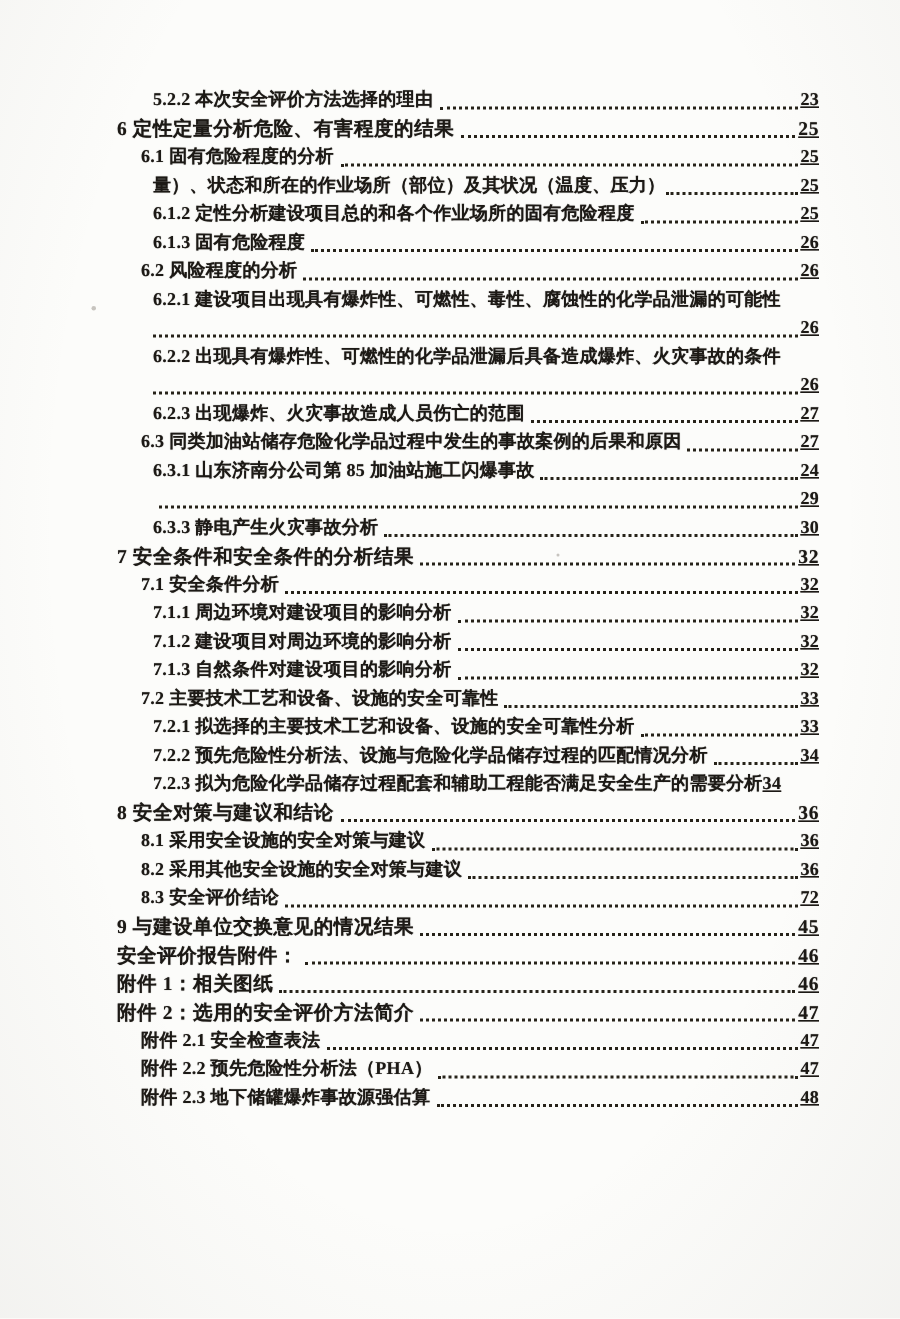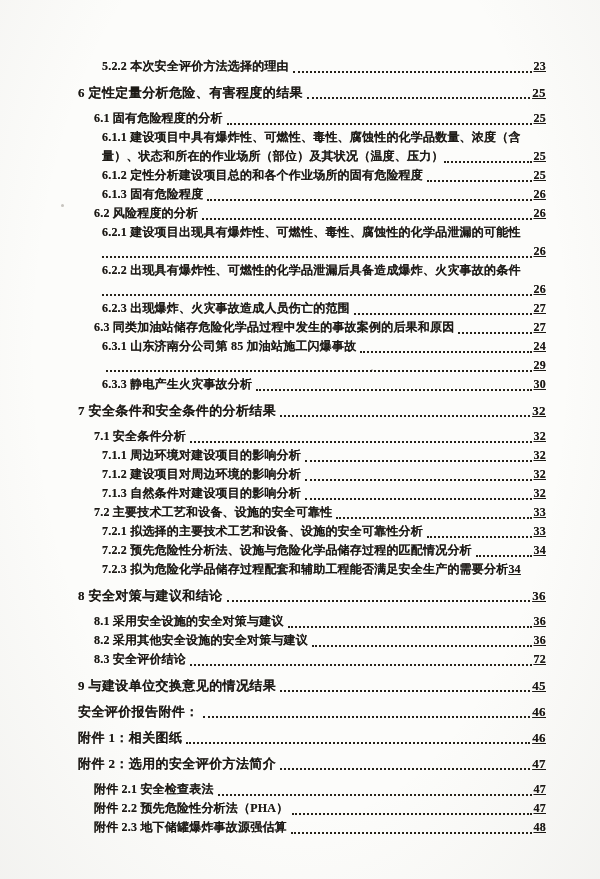--- a/index.html
+++ b/index.html
@@ -38,21 +38,21 @@
     flex: 1 1 auto;
     min-width: 6px;
     border-bottom: 2px dotted #262219;
     margin: 0 2px 3.5px 4px;
   }
   .row .page-num { flex: 0 0 auto; text-decoration: underline; }
   .row.cont .dots { margin-left: 0; }
   .row.lvl1 { font-size: 13px; letter-spacing: 0.4px; }
   .row.lvl2 { padding-left: 16px; }
   .row.lvl3 { padding-left: 24px; }
-  .row.gap  { margin-top: 7px; }
+  .row.gap  { }
 </style>
 </head>
 <body>
 
 <div class="paper">
   <span class="speck s1"></span>
   <span class="speck s2"></span>
   <div class="toc">
       <div class="row lvl3">
     <span class="label">5.2.2 本次安全评价方法选择的理由</span>
@@ -62,24 +62,20 @@
       <div class="row lvl1 gap">
     <span class="label">6 定性定量分析危险、有害程度的结果</span>
     <span class="dots"></span>
     <span class="page-num">25</span>
   </div>
       <div class="row lvl2 gap">
     <span class="label">6.1 固有危险程度的分析</span>
     <span class="dots"></span>
     <span class="page-num">25</span>
   </div>
-      <div class="row lvl3 nodots nopage">
-    <span class="label">6.1.1 建设项目中具有爆炸性、可燃性、毒性、腐蚀性的化学品数量、浓度（含</span>
-
-  </div>
       <div class="row lvl3 cont">
     <span class="label">量）、状态和所在的作业场所（部位）及其状况（温度、压力）</span>
     <span class="dots"></span>
     <span class="page-num">25</span>
   </div>
       <div class="row lvl3">
     <span class="label">6.1.2 定性分析建设项目总的和各个作业场所的固有危险程度</span>
     <span class="dots"></span>
     <span class="page-num">25</span>
   </div>

